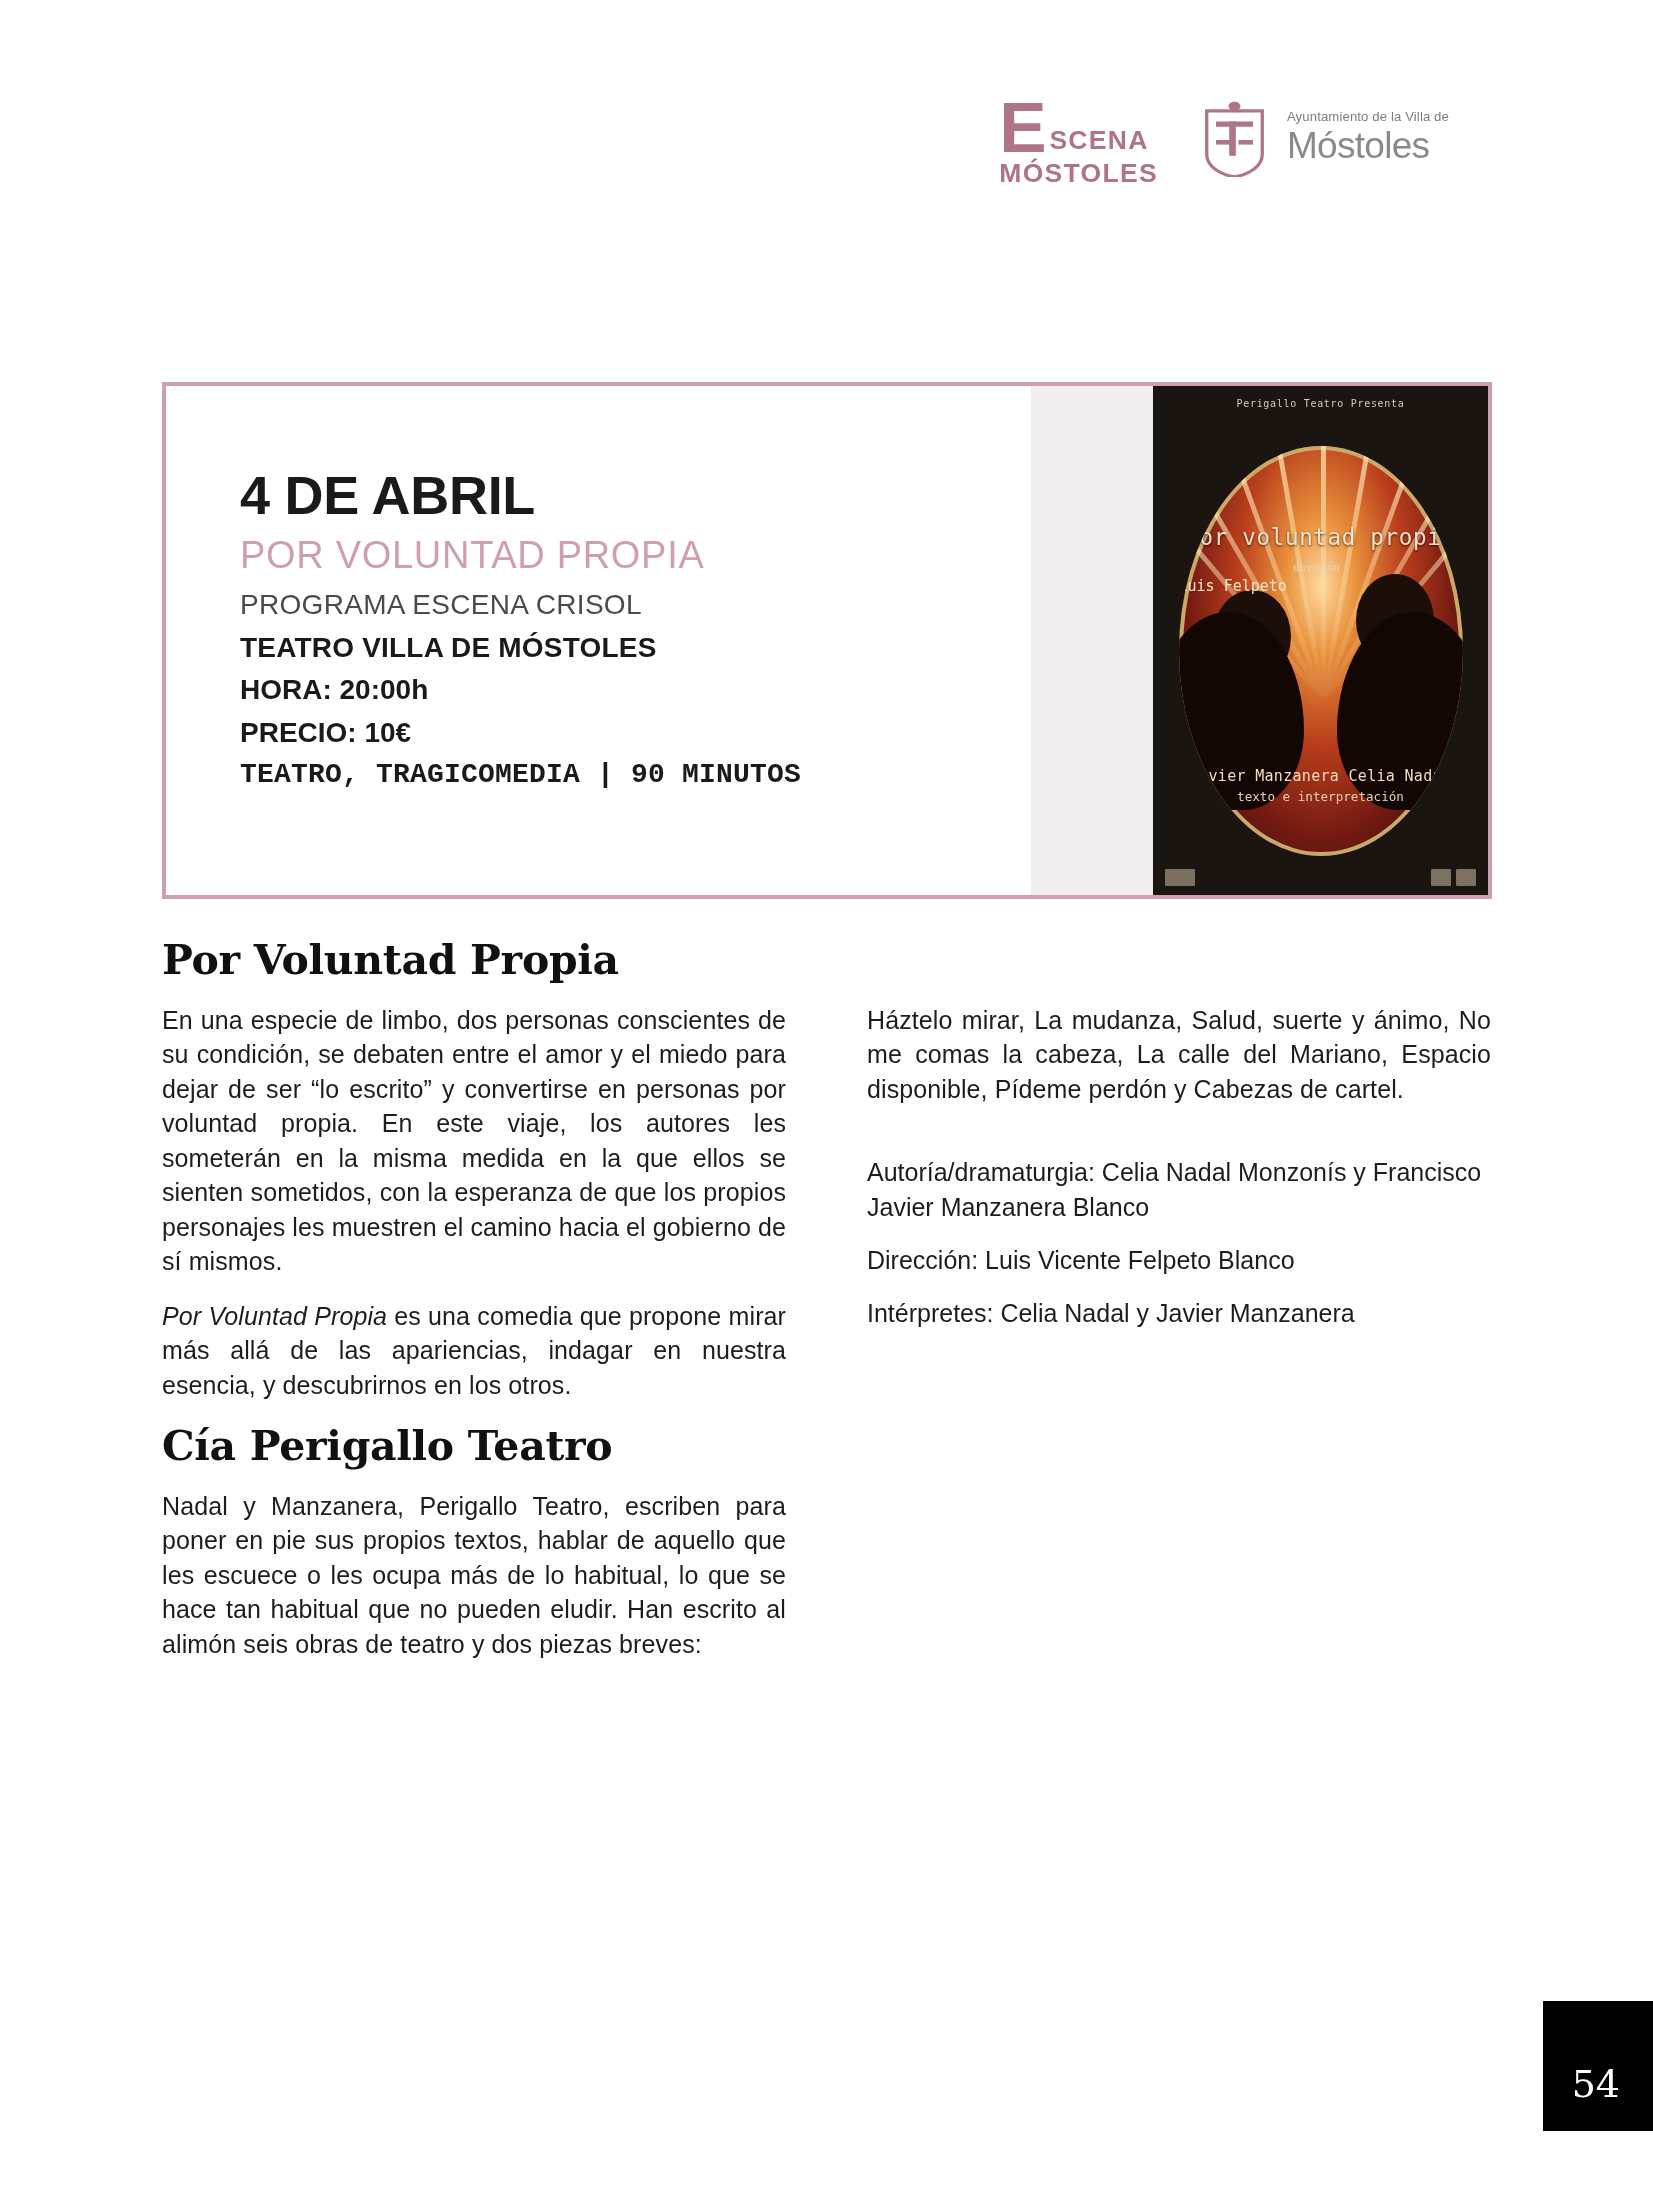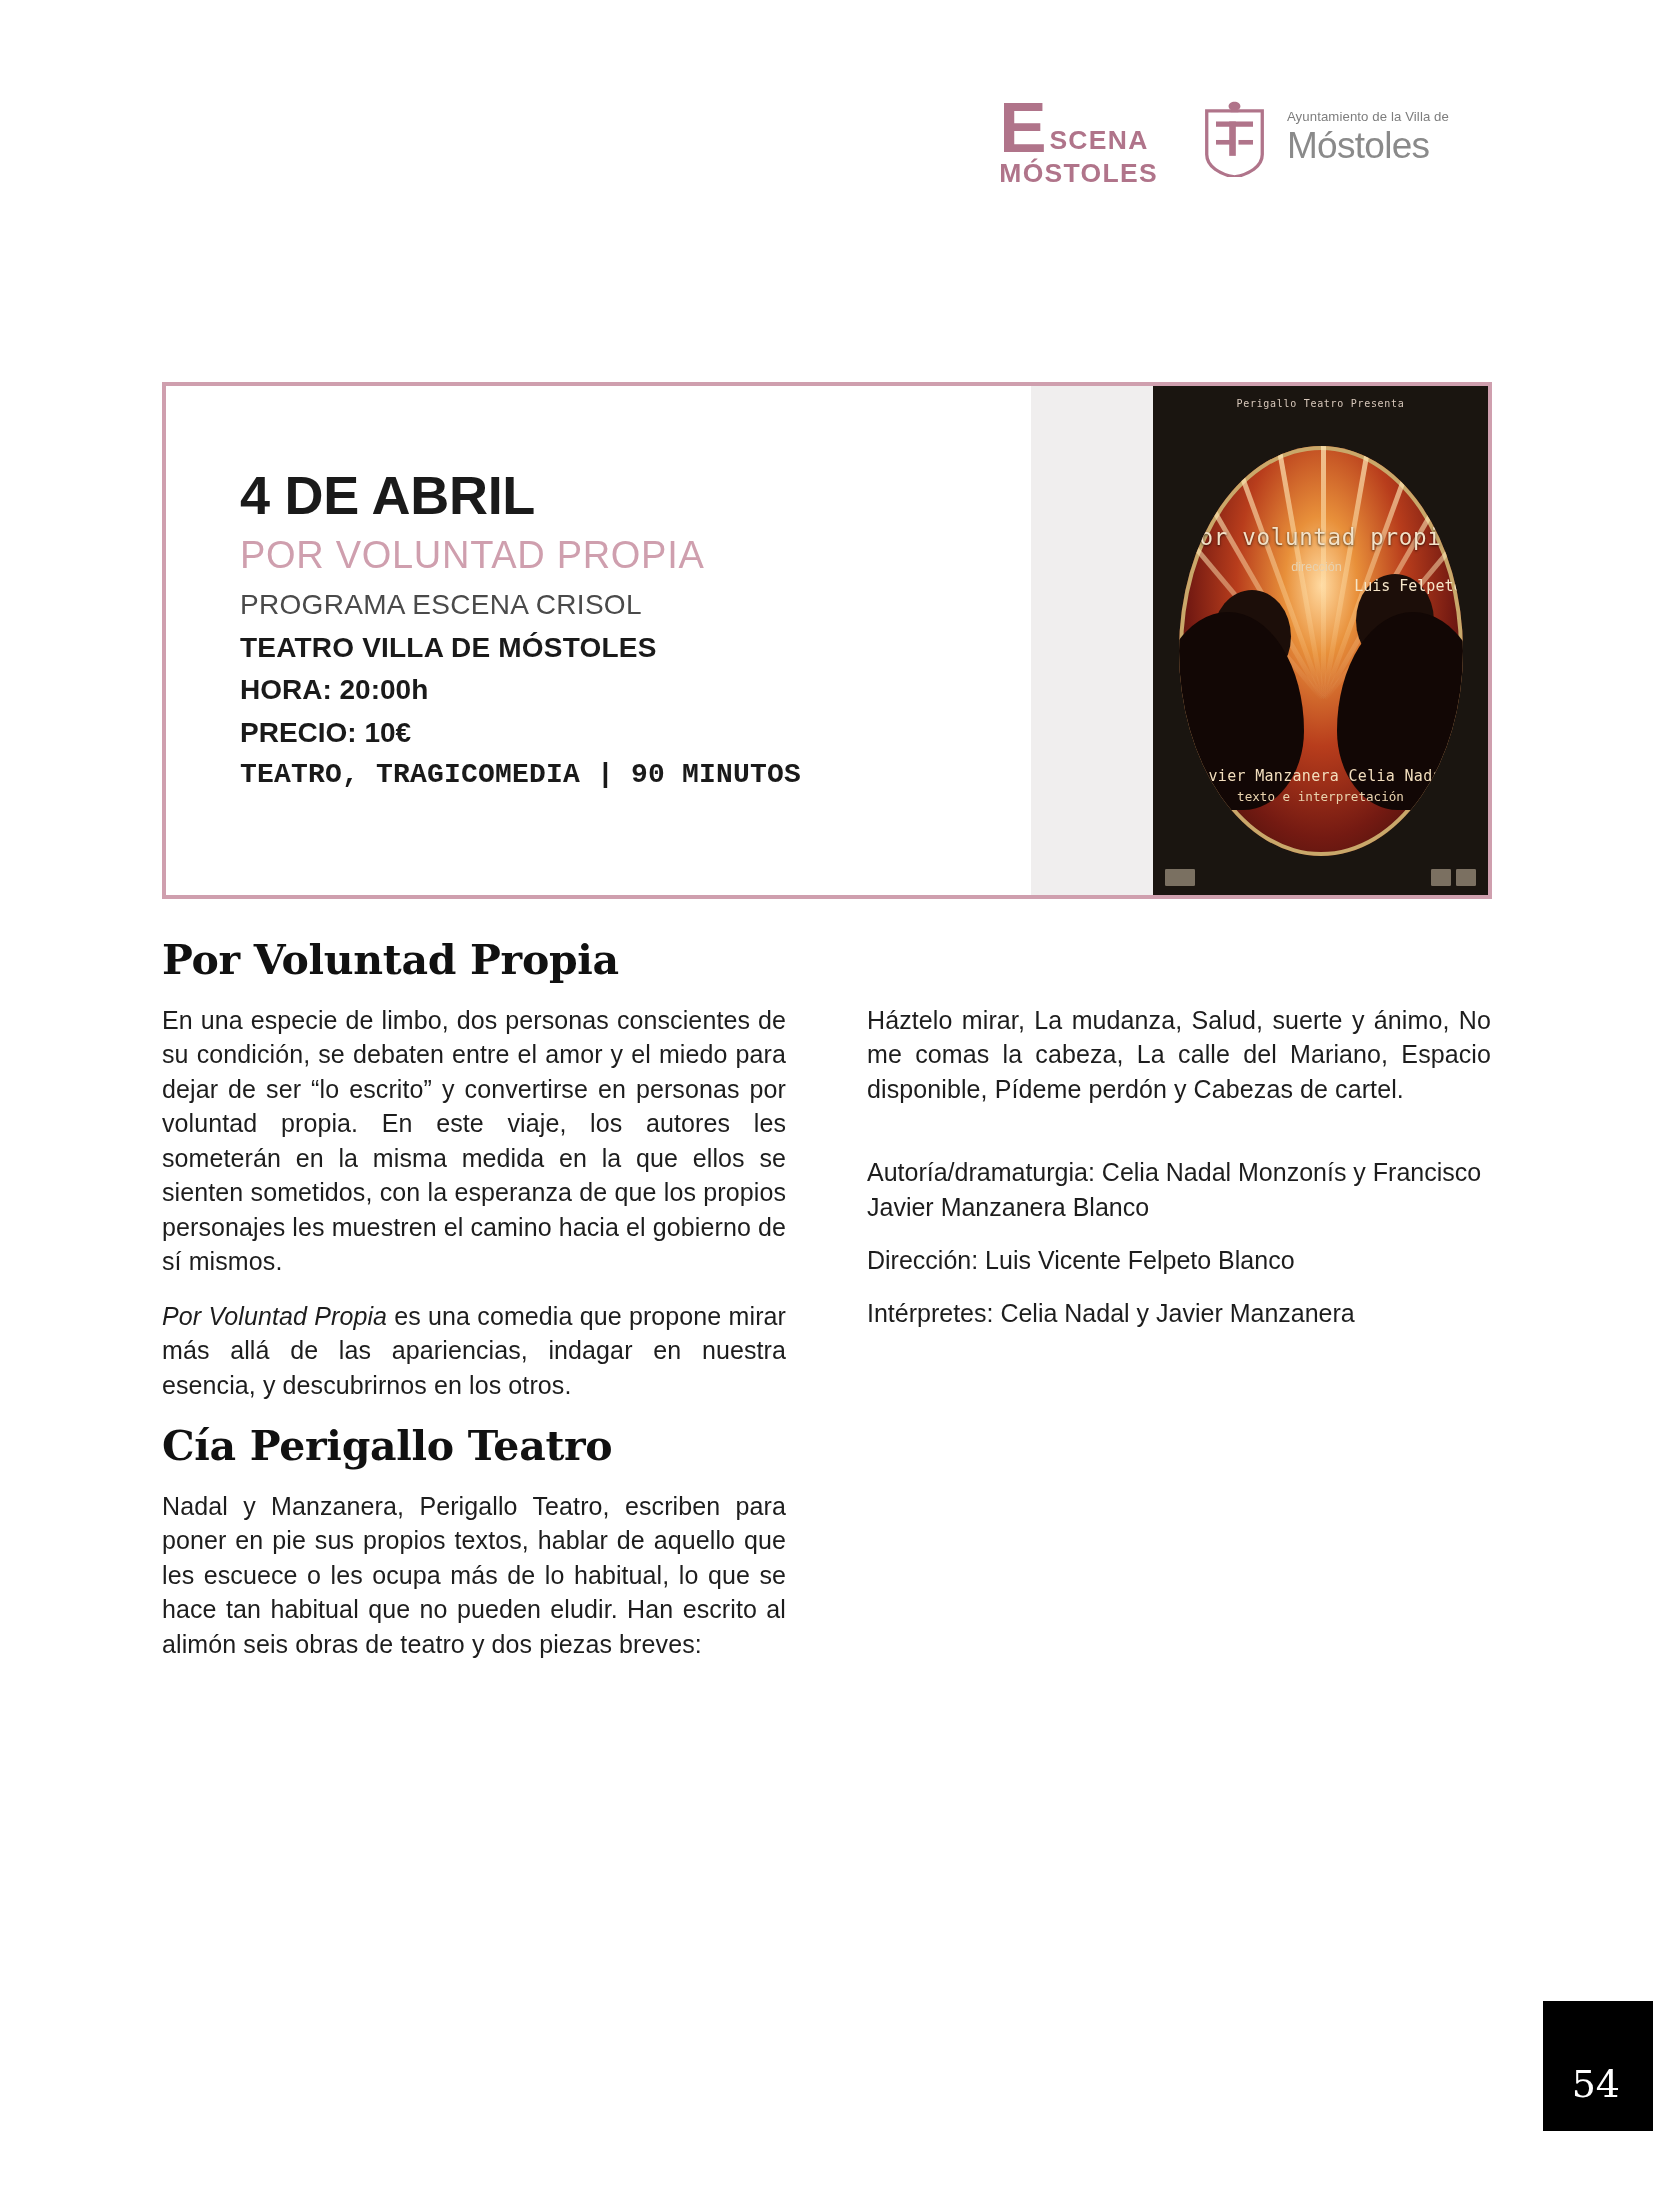--- a/index.html
+++ b/index.html
@@ -197,27 +197,27 @@
     letter-spacing: 0.7px;
     text-shadow: 0 1.3px 2.6px rgba(0,0,0,.7);
   }
   .poster-dir-label {
     position: absolute;
     left: 0; right: 8px;
     top: 114px;
     text-align: center;
     color: #e7d2b0;
     font-size: 12.6px;
-    font-family: Liberation Sans, sans-serif;
+    font-family: Liberation Serif, serif;
   }
   .poster-dir {
     position: absolute;
     left: 0; right: 0;
     top: 131px;
-    text-align: right;
+    text-align: left;
     color: #f6e6c9;
     font-size: 15px;
     font-family: "DejaVu Sans Mono", monospace;
   }
   .silhouette-l, .silhouette-r {
     position: absolute;
     bottom: 46px;
     width: 152px;
     height: 198px;
     background: #120705;

